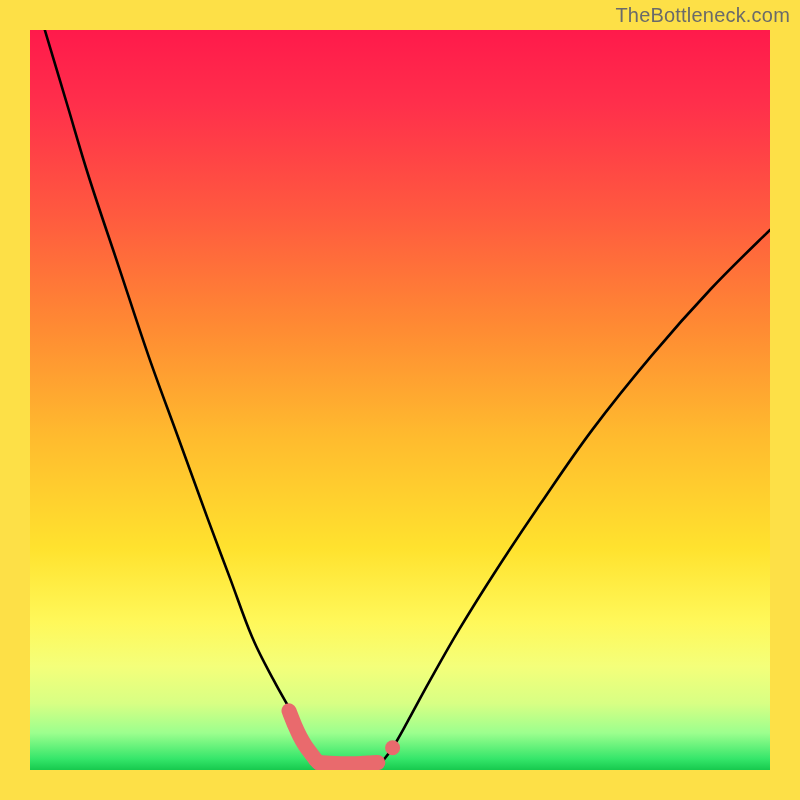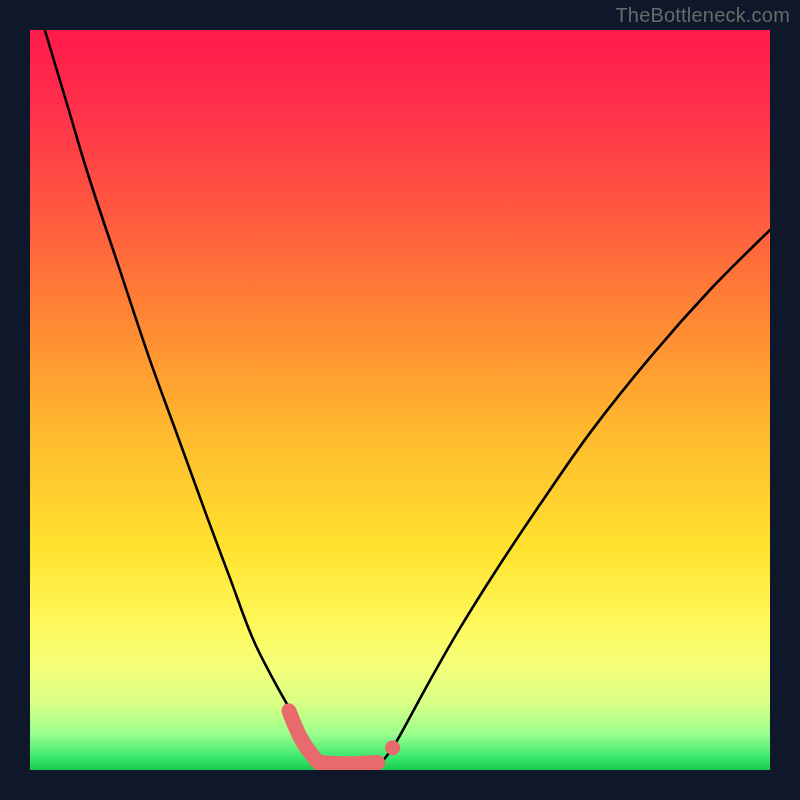--- a/index.html
+++ b/index.html
@@ -7,21 +7,21 @@
     padding: 0;
     width: 800px;
     height: 800px;
     background: #000;
     overflow: hidden;
     font-family: Arial, Helvetica, sans-serif;
   }
   .frame {
     position: absolute;
     inset: 0;
-    background: #0f172a;
+    background: #fde047;
   }
   .watermark {
     position: absolute;
     top: 4px;
     right: 10px;
     color: #6a6a6a;
     font-size: 20px;
     font-weight: 500;
     letter-spacing: 0.2px;
     z-index: 20;

